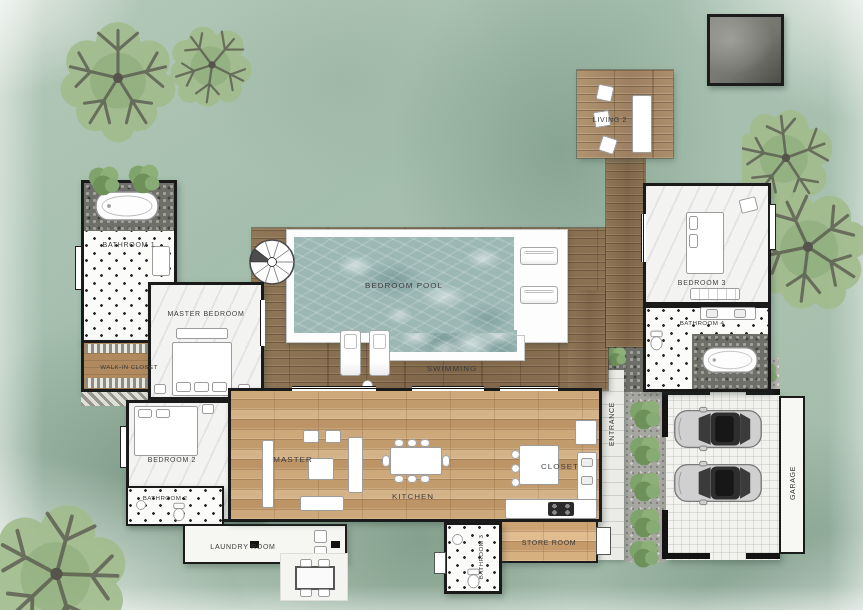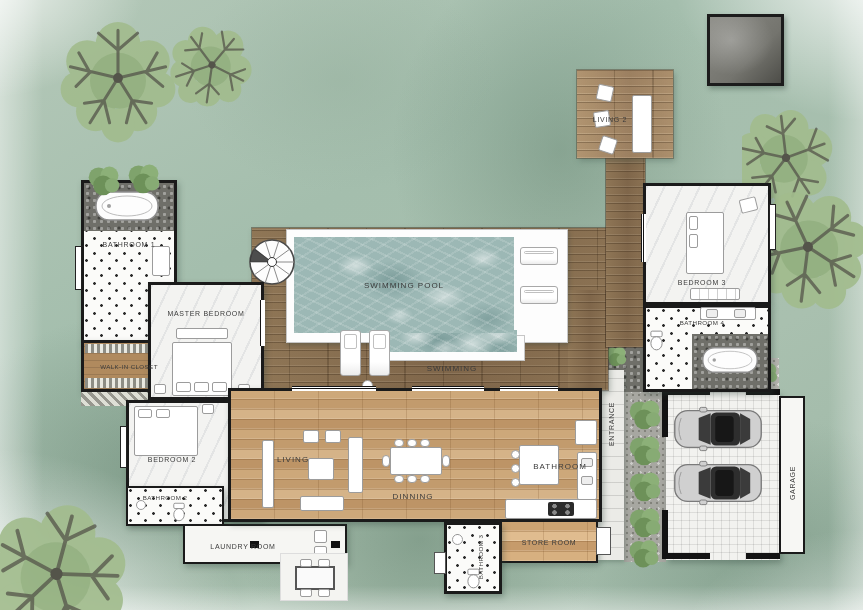--- a/index.html
+++ b/index.html
@@ -359,26 +359,26 @@
 
   <div class="sill" style="left:75px;top:246px;width:7px;height:44px"></div>
   <div class="sill" style="left:120px;top:426px;width:7px;height:42px"></div>
 
   <div class="lbl s7" style="left:129px;top:244px">BATHROOM 1</div>
   <div class="lbl s7" style="left:206px;top:313px">MASTER BEDROOM</div>
   <div class="lbl s6" style="left:129px;top:366px">WALK-IN CLOSET</div>
   <div class="lbl s7" style="left:172px;top:459px">BEDROOM 2</div>
   <div class="lbl s6" style="left:165px;top:497px">BATHROOM 2</div>
   <div class="lbl s7" style="left:243px;top:546px">LAUNDRY ROOM</div>
-  <div class="lbl" style="left:293px;top:459px">LIVING</div>
-  <div class="lbl" style="left:413px;top:496px">DINNING</div>
-  <div class="lbl" style="left:560px;top:466px">BATHROOM</div>
+  <div class="lbl" style="left:293px;top:459px">MASTER</div>
+  <div class="lbl" style="left:413px;top:496px">KITCHEN</div>
+  <div class="lbl" style="left:560px;top:466px">CLOSET</div>
   <div class="lbl s7" style="left:549px;top:542px">STORE ROOM</div>
   <div class="lbl v s6" style="left:480px;top:557px">BATHROOM 3</div>
-  <div class="lbl" style="left:404px;top:285px">SWIMMING POOL</div>
+  <div class="lbl" style="left:404px;top:285px">BEDROOM POOL</div>
   <div class="lbl" style="left:452px;top:368px">SWIMMING</div>
   <div class="lbl s7" style="left:610px;top:119px">LIVING 2</div>
   <div class="lbl s7" style="left:702px;top:282px">BEDROOM 3</div>
   <div class="lbl s6" style="left:702px;top:322px">BATHROOM 4</div>
   <div class="lbl v s7" style="left:611px;top:424px">ENTRANCE</div>
   <div class="lbl v s7" style="left:792px;top:483px">GARAGE</div>
 
 </div>
 
 </body></html>

